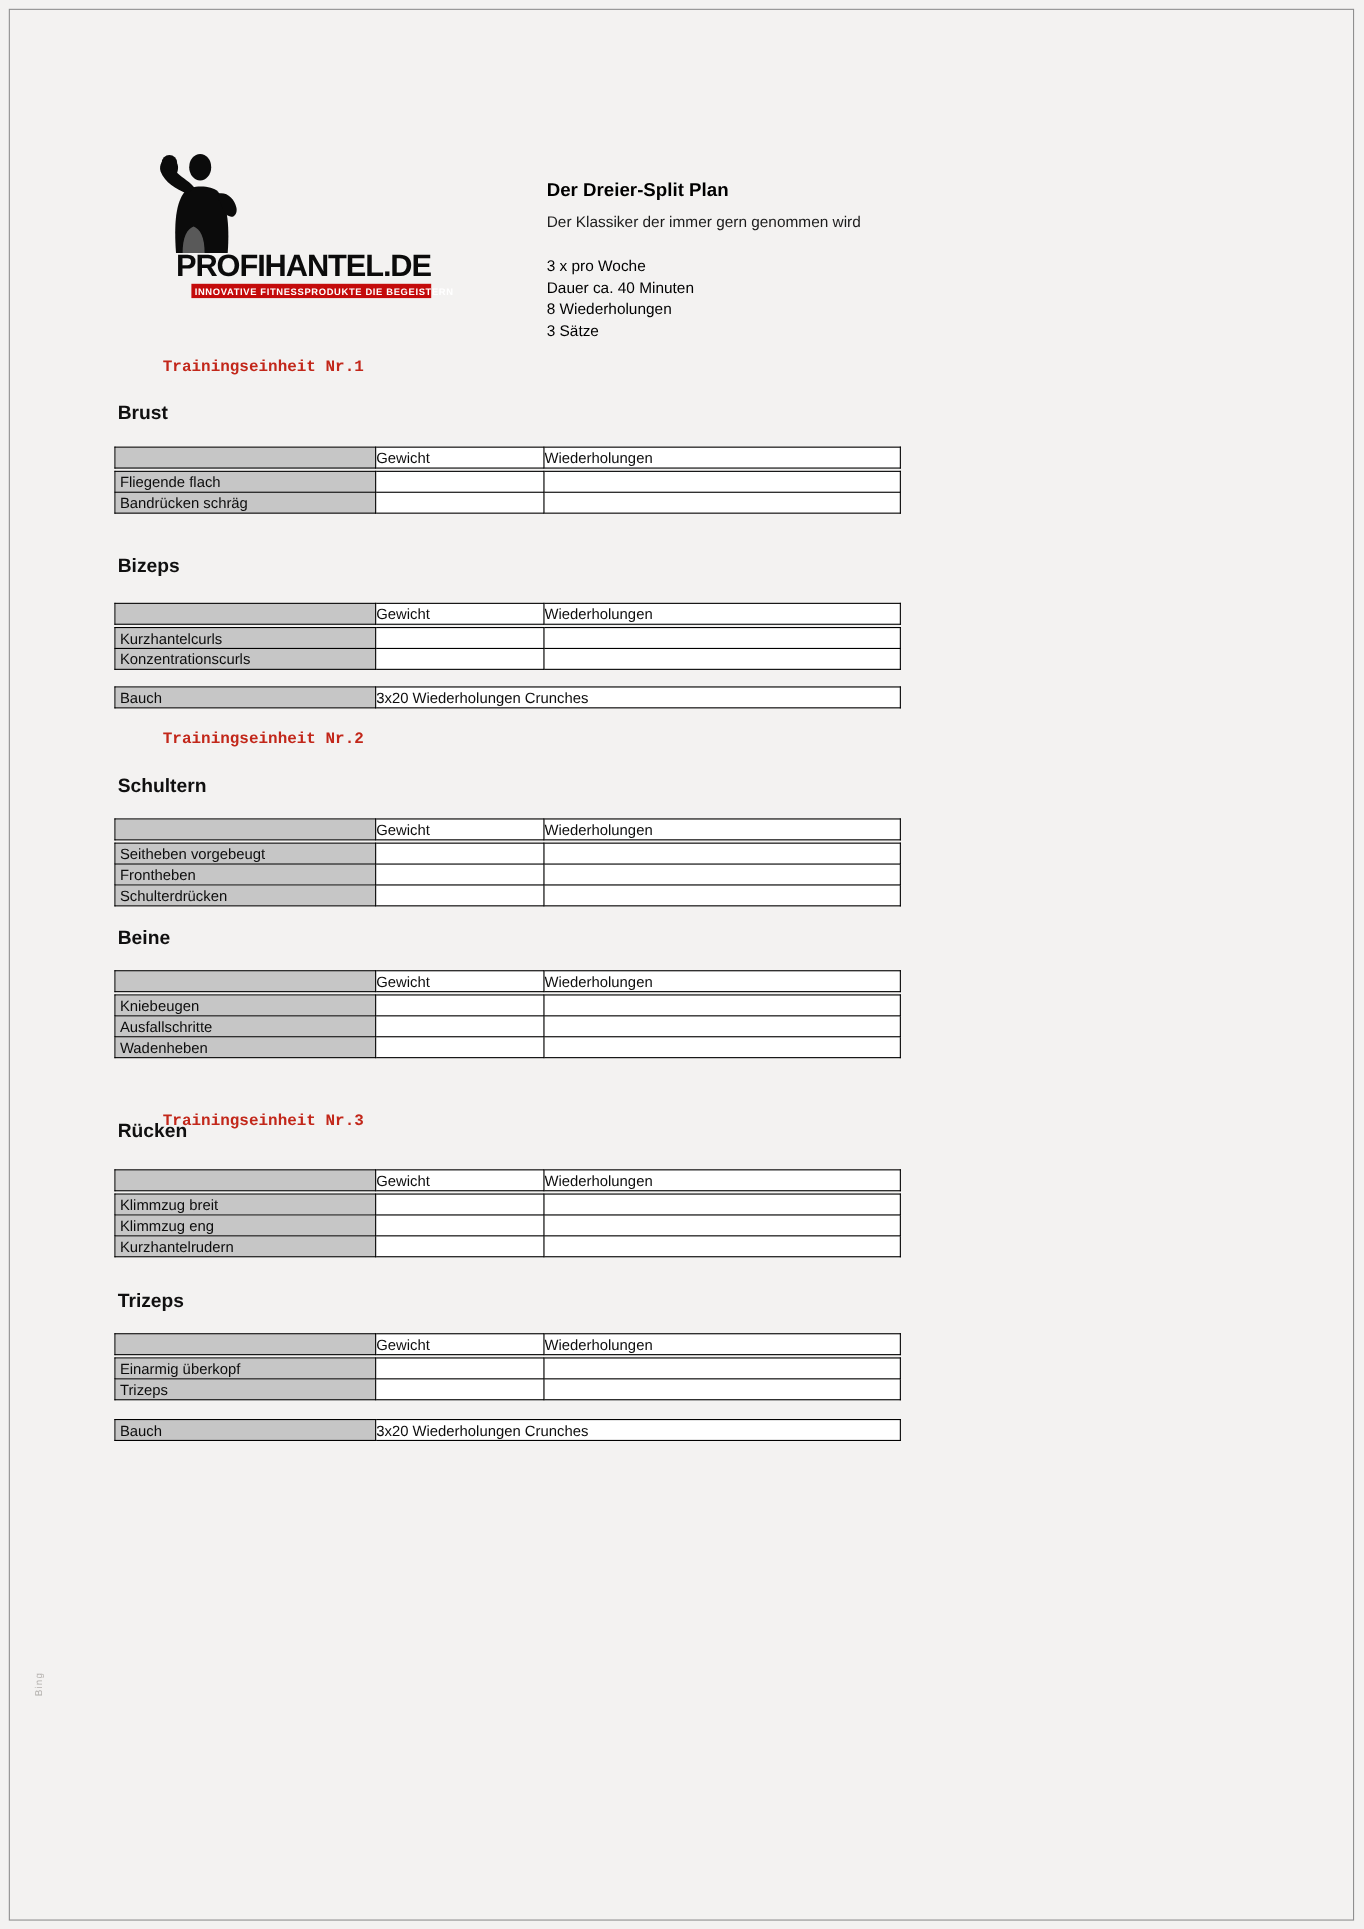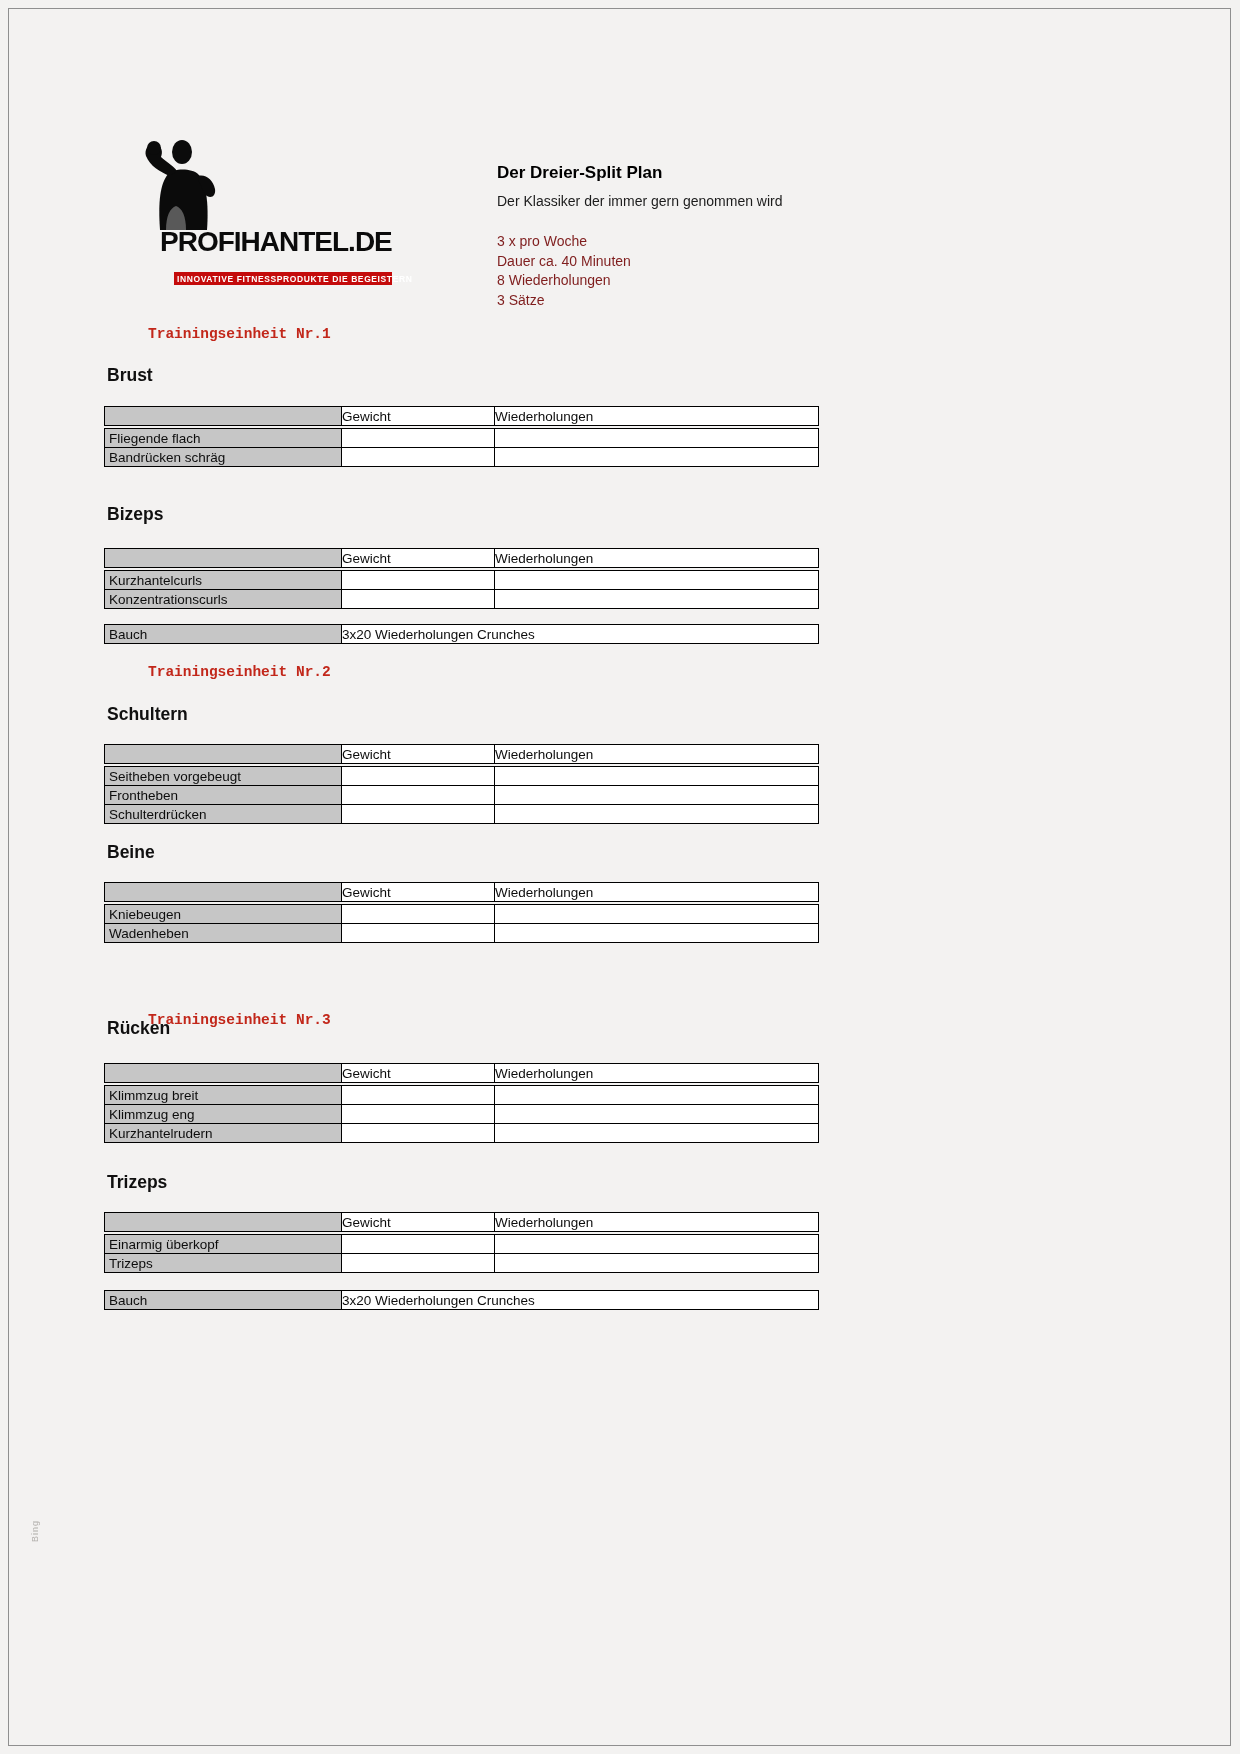--- a/index.html
+++ b/index.html
@@ -10,21 +10,21 @@
   .abs { position:absolute; }
 
   
   .logo-brand { font-size:28px; font-weight:bold; letter-spacing:-1px; color:#0b0b0b; white-space:nowrap; }
   .logo-tagline { background:#c40b0b; color:#ffffff; font-size:8.5px; font-weight:bold; letter-spacing:0.6px; text-align:center; padding:2px 3px 1px 3px; white-space:nowrap; }
 
   
   .doc-title { font-size:17px; font-weight:bold; color:#000000; line-height:29px; }
   .doc-subtitle { font-size:14px; color:#1c1c1c; margin-top:5px; line-height:18px; }
   .doc-info { margin-top:22px; }
-  .doc-info div { font-size:14px; color:#7f1d1d; line-height:19.5px; }
+  .doc-info div { font-size:14px; color:#000000; line-height:19.5px; }
 
   .session-title { font-size:14.5px; font-weight:bold; color:#c2271a;font-family:Liberation Mono, monospace; }
   .group-title { font-size:17.5px; font-weight:bold; color:#101010; }
 
   table { border-collapse:collapse; table-layout:fixed; }
   td { border:1px solid #000; height:19px; font-size:13.5px; color:#0d0d0d; padding:0 4px; background:#ffffff; overflow:hidden; white-space:nowrap; vertical-align:middle; }
   td.gray { background:#c6c6c6; }
   td.center { text-align:left; padding:0; }
   .body-table { margin-top:2px; }
 
@@ -39,21 +39,21 @@
   <div class="abs" style="left:108px; top:136px; width:310px; height:170px;">
     <svg class="abs" style="left:8px; top:0px;" width="120" height="94" viewBox="0 0 120 94" aria-hidden="true">
       <ellipse cx="66" cy="16" rx="10" ry="12" fill="#0b0b0b"></ellipse>
       <path fill="#0b0b0b" d="M44 94 C42 66 44 48 52 38 C57 32 76 32 82 38 C90 47 93 66 91 94 Z"></path>
       <path fill="#0b0b0b" d="M54 40 C44 36 34 30 30 20 C28 13 33 6 40 8 C46 10 47 16 45 21 C50 26 58 30 61 35 Z"></path>
       <circle cx="38" cy="12" r="7" fill="#0b0b0b"></circle>
       <path fill="#0b0b0b" d="M82 40 C90 38 97 44 99 53 C100 59 96 63 91 60 C87 58 86 50 83 46 Z"></path>
       <path fill="#9a9a9a" opacity="0.55" d="M50 94 C50 80 54 72 60 70 C66 72 70 80 70 94 Z"></path>
     </svg>
     <div class="abs logo-brand" style="left:52px; top:90px;">PROFIHANTEL.DE</div>
-    <div class="abs logo-tagline" style="left:66px; top:136px; width:218px;">INNOVATIVE FITNESSPRODUKTE DIE BEGEISTERN</div>
+    <div class="abs logo-tagline" style="left:66px; top:122px; width:218px;">INNOVATIVE FITNESSPRODUKTE DIE BEGEISTERN</div>
   </div>
 
   <div class="abs" style="left:497px; top:158px; width:440px;">
     <div class="doc-title">Der Dreier-Split Plan</div>
     <div class="doc-subtitle">Der Klassiker der immer gern genommen wird</div>
     <div class="doc-info">
       <div>3 x pro Woche</div>
       <div>Dauer ca. 40 Minuten</div>
       <div>8 Wiederholungen</div>
       <div>3 Sätze</div>
@@ -221,20 +221,25 @@
           <col style="width:153px">
           <col style="width:324px">
         </colgroup>
       <tbody>
           <tr>
         <td class="gray">Kniebeugen</td>
         <td></td>
         <td></td>
       </tr>
       <tr>
+        <td class="gray">Ausfallschritte</td>
+        <td></td>
+        <td></td>
+      </tr>
+      <tr>
         <td class="gray">Wadenheben</td>
         <td></td>
         <td></td>
       </tr>
     </tbody>
       </table>
   </div>
 
   <div class="abs session-title" style="left:148px; top:980px;margin-top:32px;">Trainingseinheit Nr.3</div>
 

